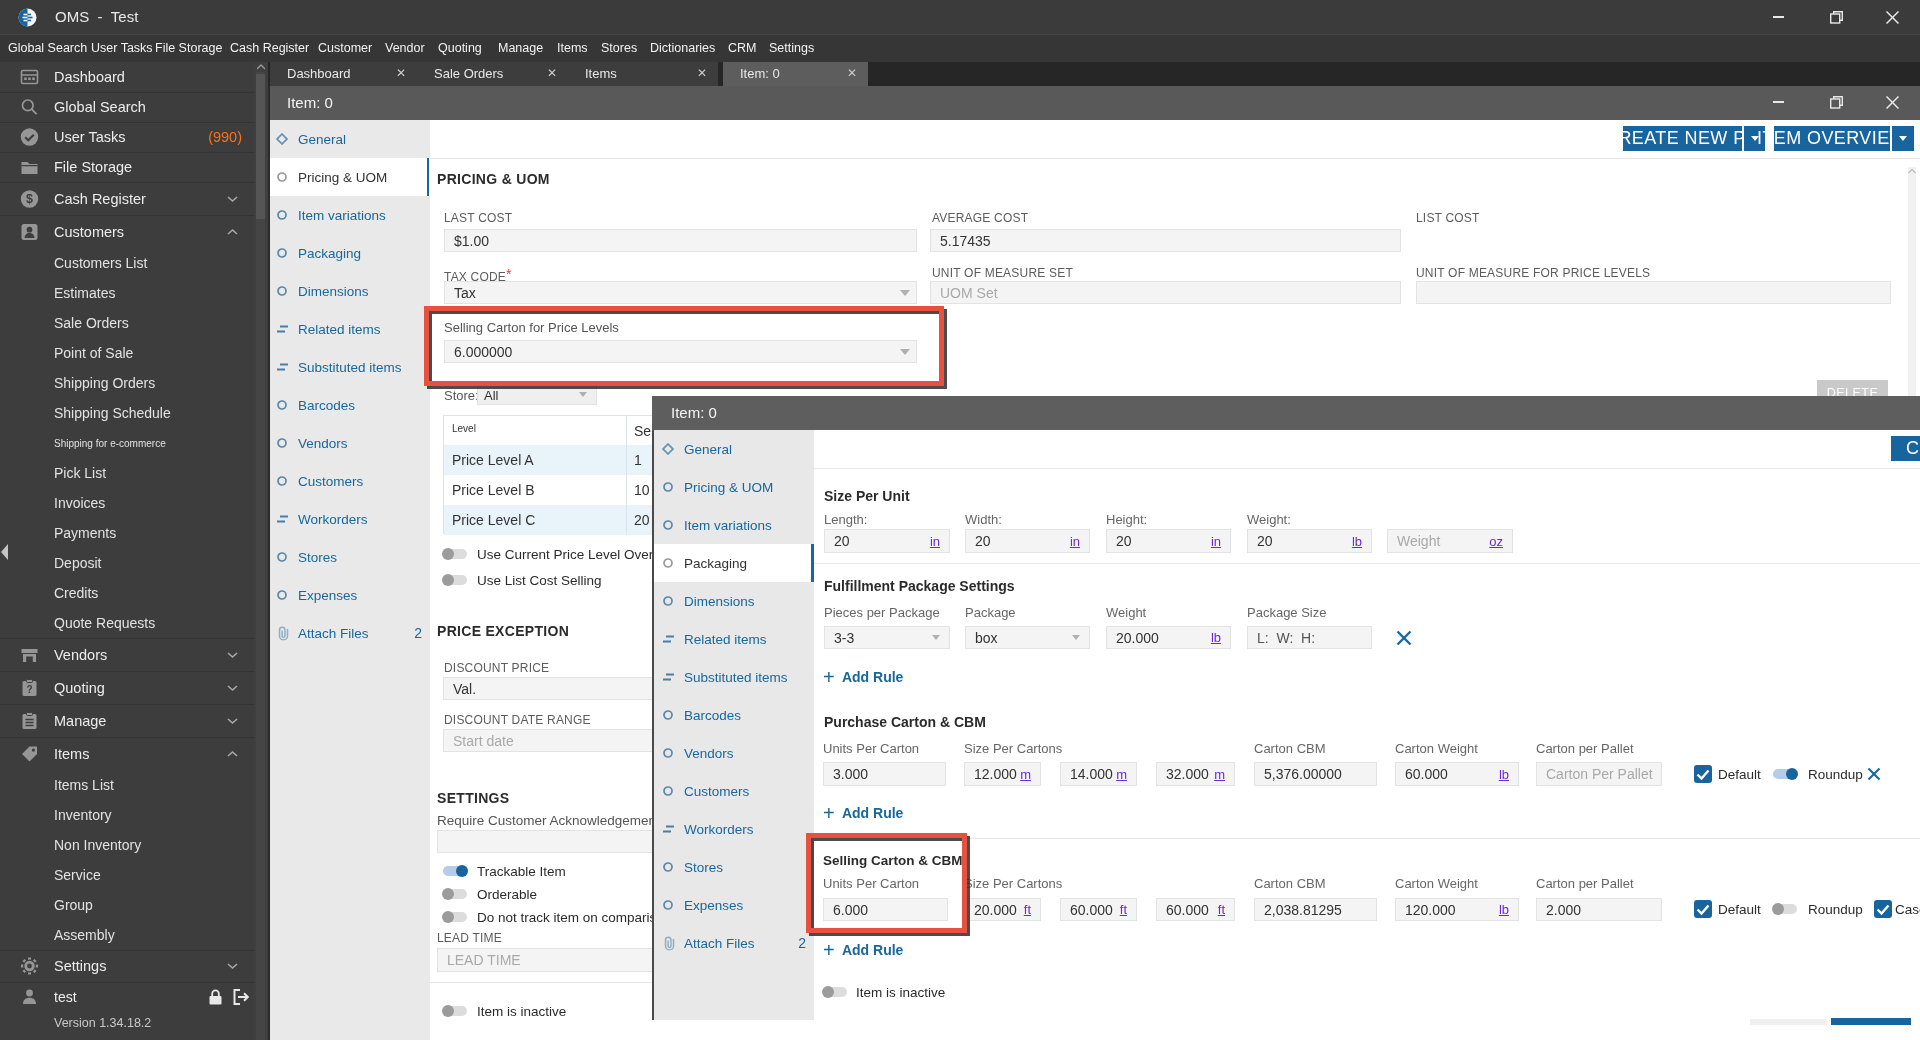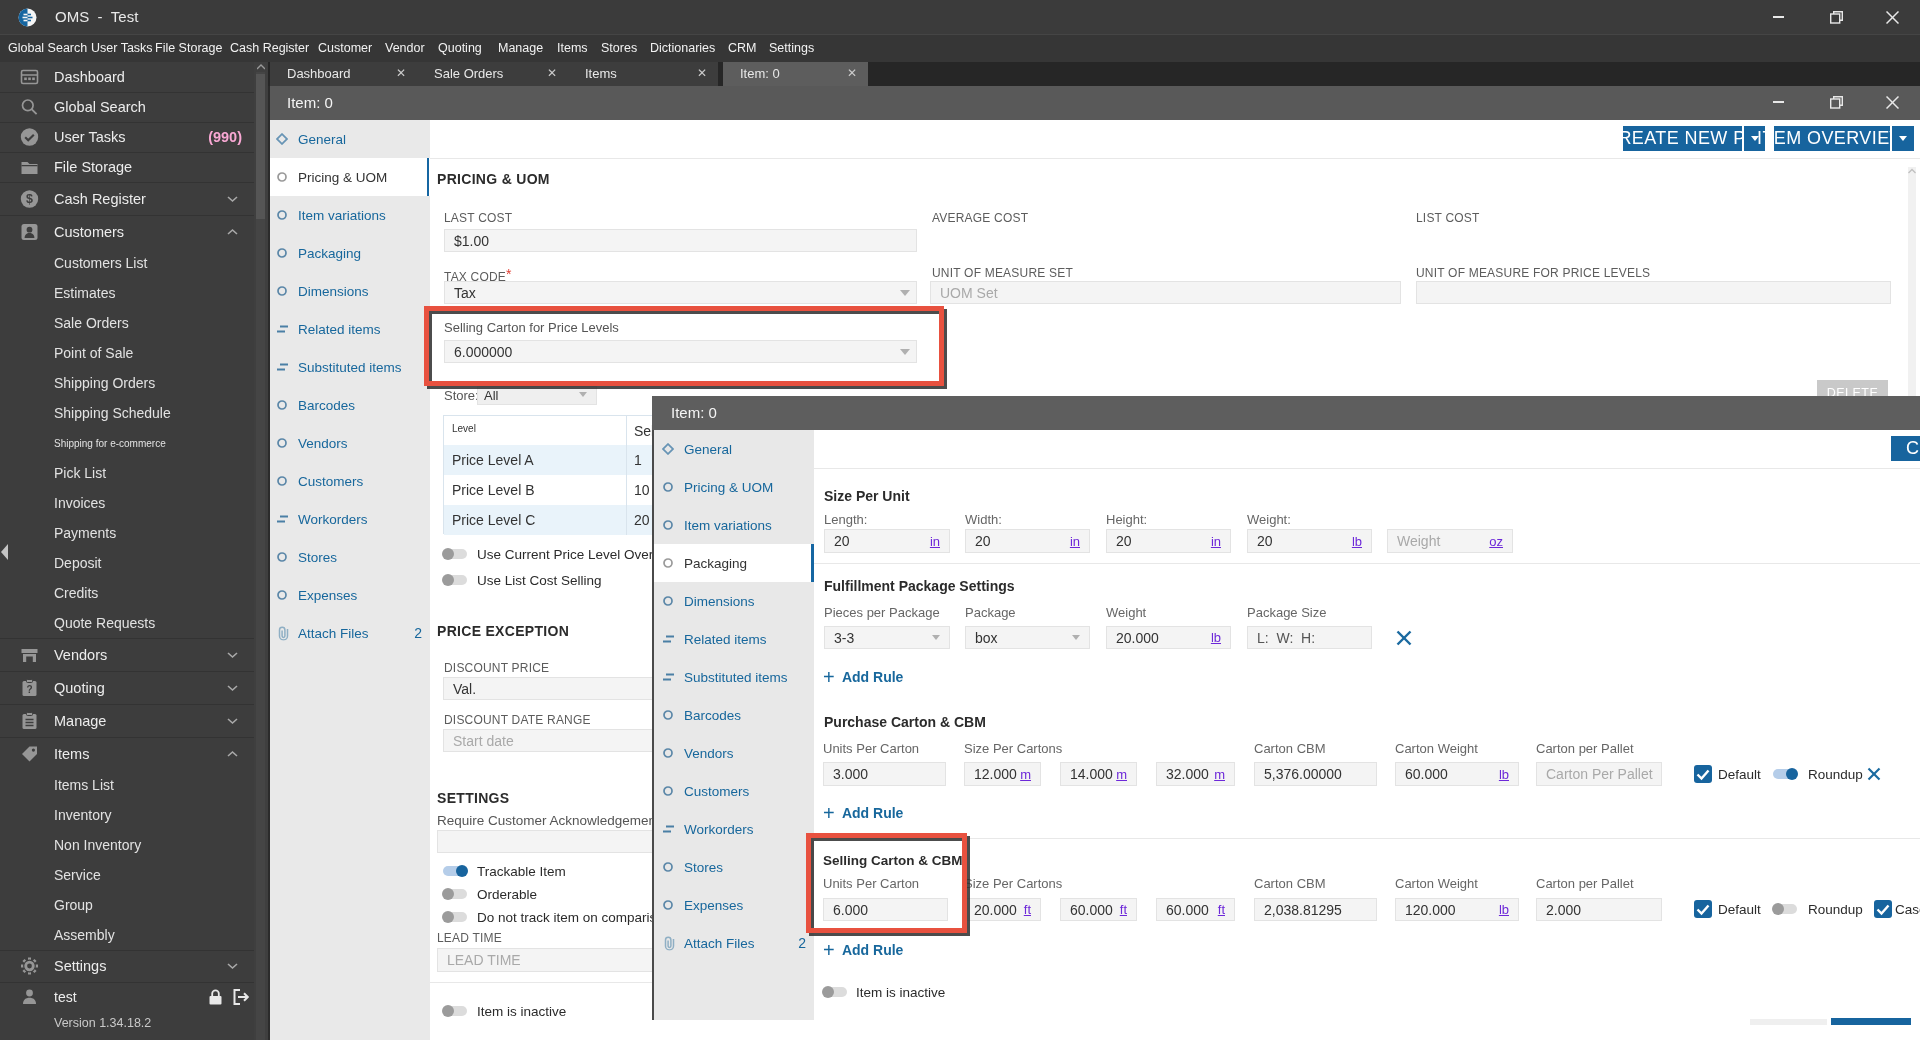--- a/index.html
+++ b/index.html
@@ -117,21 +117,21 @@
       </svg>
     <span class="txt">Global Search</span>
     </div>
   <div class="sbdiv" style="top:60px"></div>
   <div class="sbrow" style="top:60px;height:30px">
     <svg class="sbicon" viewBox="0 0 19 19">
         <circle cx="9.5" cy="9.5" r="8.7" fill="#969696"></circle>
         <path d="M5.2 9.8 L8.2 12.8 L13.8 7.2" stroke="#3d3d3d" stroke-width="2.1" fill="none"></path>
       </svg>
     <span class="txt">User Tasks</span>
-    <span style="position:absolute;right:12px;top:50%;transform:translateY(-50%);font-weight:bold;color:#f9a8d4;">(990)</span>
+    <span style="position:absolute;right:12px;top:50%;transform:translateY(-50%);font-weight:normal;color:#f97316;">(990)</span>
     </div>
   <div class="sbdiv" style="top:90px"></div>
   <div class="sbrow" style="top:90px;height:30px">
     <svg class="sbicon" viewBox="0 0 19 19">
         <path d="M1.5 4.5 h6 l2 2 h8 v10 h-16 z" fill="#969696"></path>
         <path d="M1.5 8.2 h16" stroke="#3d3d3d" stroke-width="1.2"></path>
       </svg>
     <span class="txt">File Storage</span>
     </div>
   <div class="sbdiv" style="top:120px"></div>
@@ -442,20 +442,21 @@
       <span class="nt">Attach Files</span>
       <span style="position:absolute;right:8px;top:50%;transform:translateY(-50%);font-size:14px;color:#17679c">2</span>
       </div>
   </div>
 
   <div class="head" style="left:169px;top:85px;letter-spacing:0.3px">PRICING &amp; UOM</div>
   <div class="lbl" style="left:176px;top:125px">LAST COST</div>
   <div class="lbl" style="left:664px;top:125px">AVERAGE COST</div>
   <div class="lbl" style="left:1148px;top:125px">LIST COST</div>
   <div class="inp" style="left:176px;top:143px;width:473px;height:23px">$1.00</div>
+  <div class="inp" style="left:662px;top:143px;width:471px;height:23px">5.17435</div>
   <div class="lbl" style="left:176px;top:180px">TAX CODE<span style="color:#e03c31;font-size:14px;vertical-align:2px">*</span></div>
   <div class="lbl" style="left:664px;top:180px">UNIT OF MEASURE SET</div>
   <div class="lbl" style="left:1148px;top:180px">UNIT OF MEASURE FOR PRICE LEVELS</div>
   <div class="inp" style="left:176px;top:195px;width:473px;height:23px">Tax</div>
   <div class="ddarr" style="left:632px;top:204px"></div>
   <div class="inp ph" style="left:662px;top:195px;width:471px;height:23px">UOM Set</div>
   <div class="inp" style="left:1148px;top:195px;width:475px;height:23px"></div>
   <div class="lbl2" style="left:176px;top:234px;color:#555">Selling Carton for Price Levels</div>
   <div class="inp" style="left:176px;top:254px;width:473px;height:23px">6.000000</div>
   <div class="ddarr" style="left:632px;top:263px"></div>

